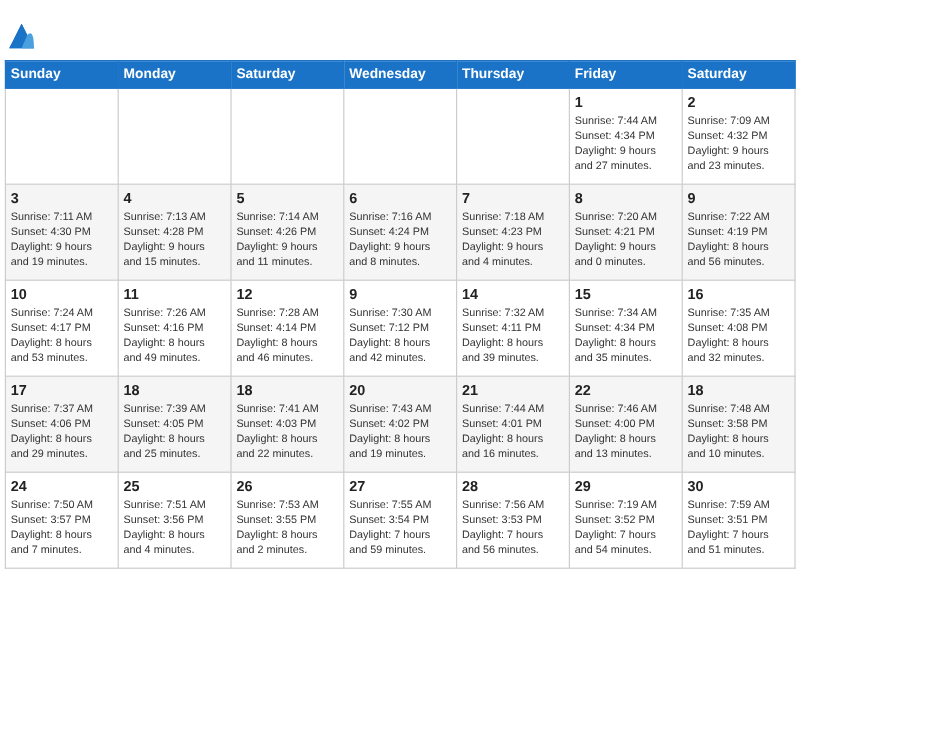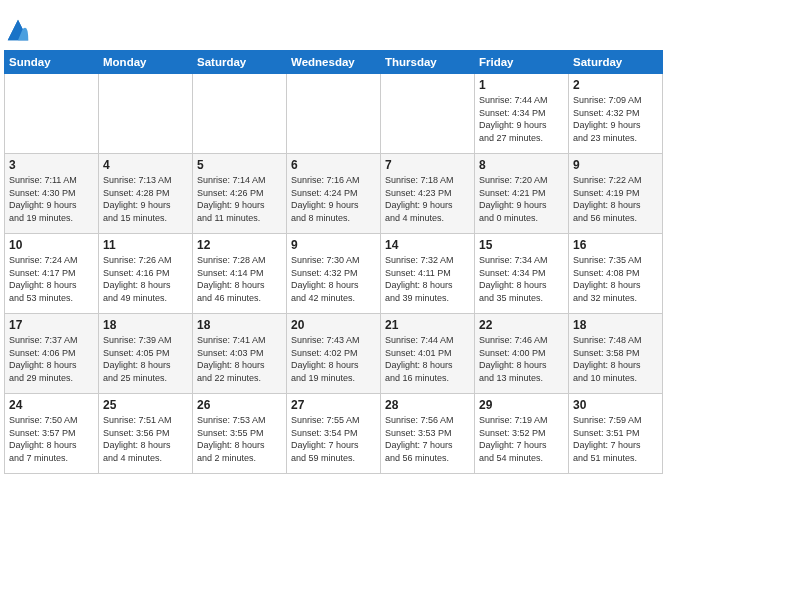--- a/index.html
+++ b/index.html
@@ -226,21 +226,21 @@
           <td>
             <span class="day-num">12</span>
             <div class="day-info">Sunrise: 7:28 AM
 Sunset: 4:14 PM
 Daylight: 8 hours
 and 46 minutes.</div>
           </td>
           <td>
             <span class="day-num">9</span>
             <div class="day-info">Sunrise: 7:30 AM
-Sunset: 4:32 PM
+Sunset: 7:12 PM
 Daylight: 8 hours
 and 42 minutes.</div>
           </td>
           <td>
             <span class="day-num">14</span>
             <div class="day-info">Sunrise: 7:32 AM
 Sunset: 4:11 PM
 Daylight: 8 hours
 and 39 minutes.</div>
           </td>

